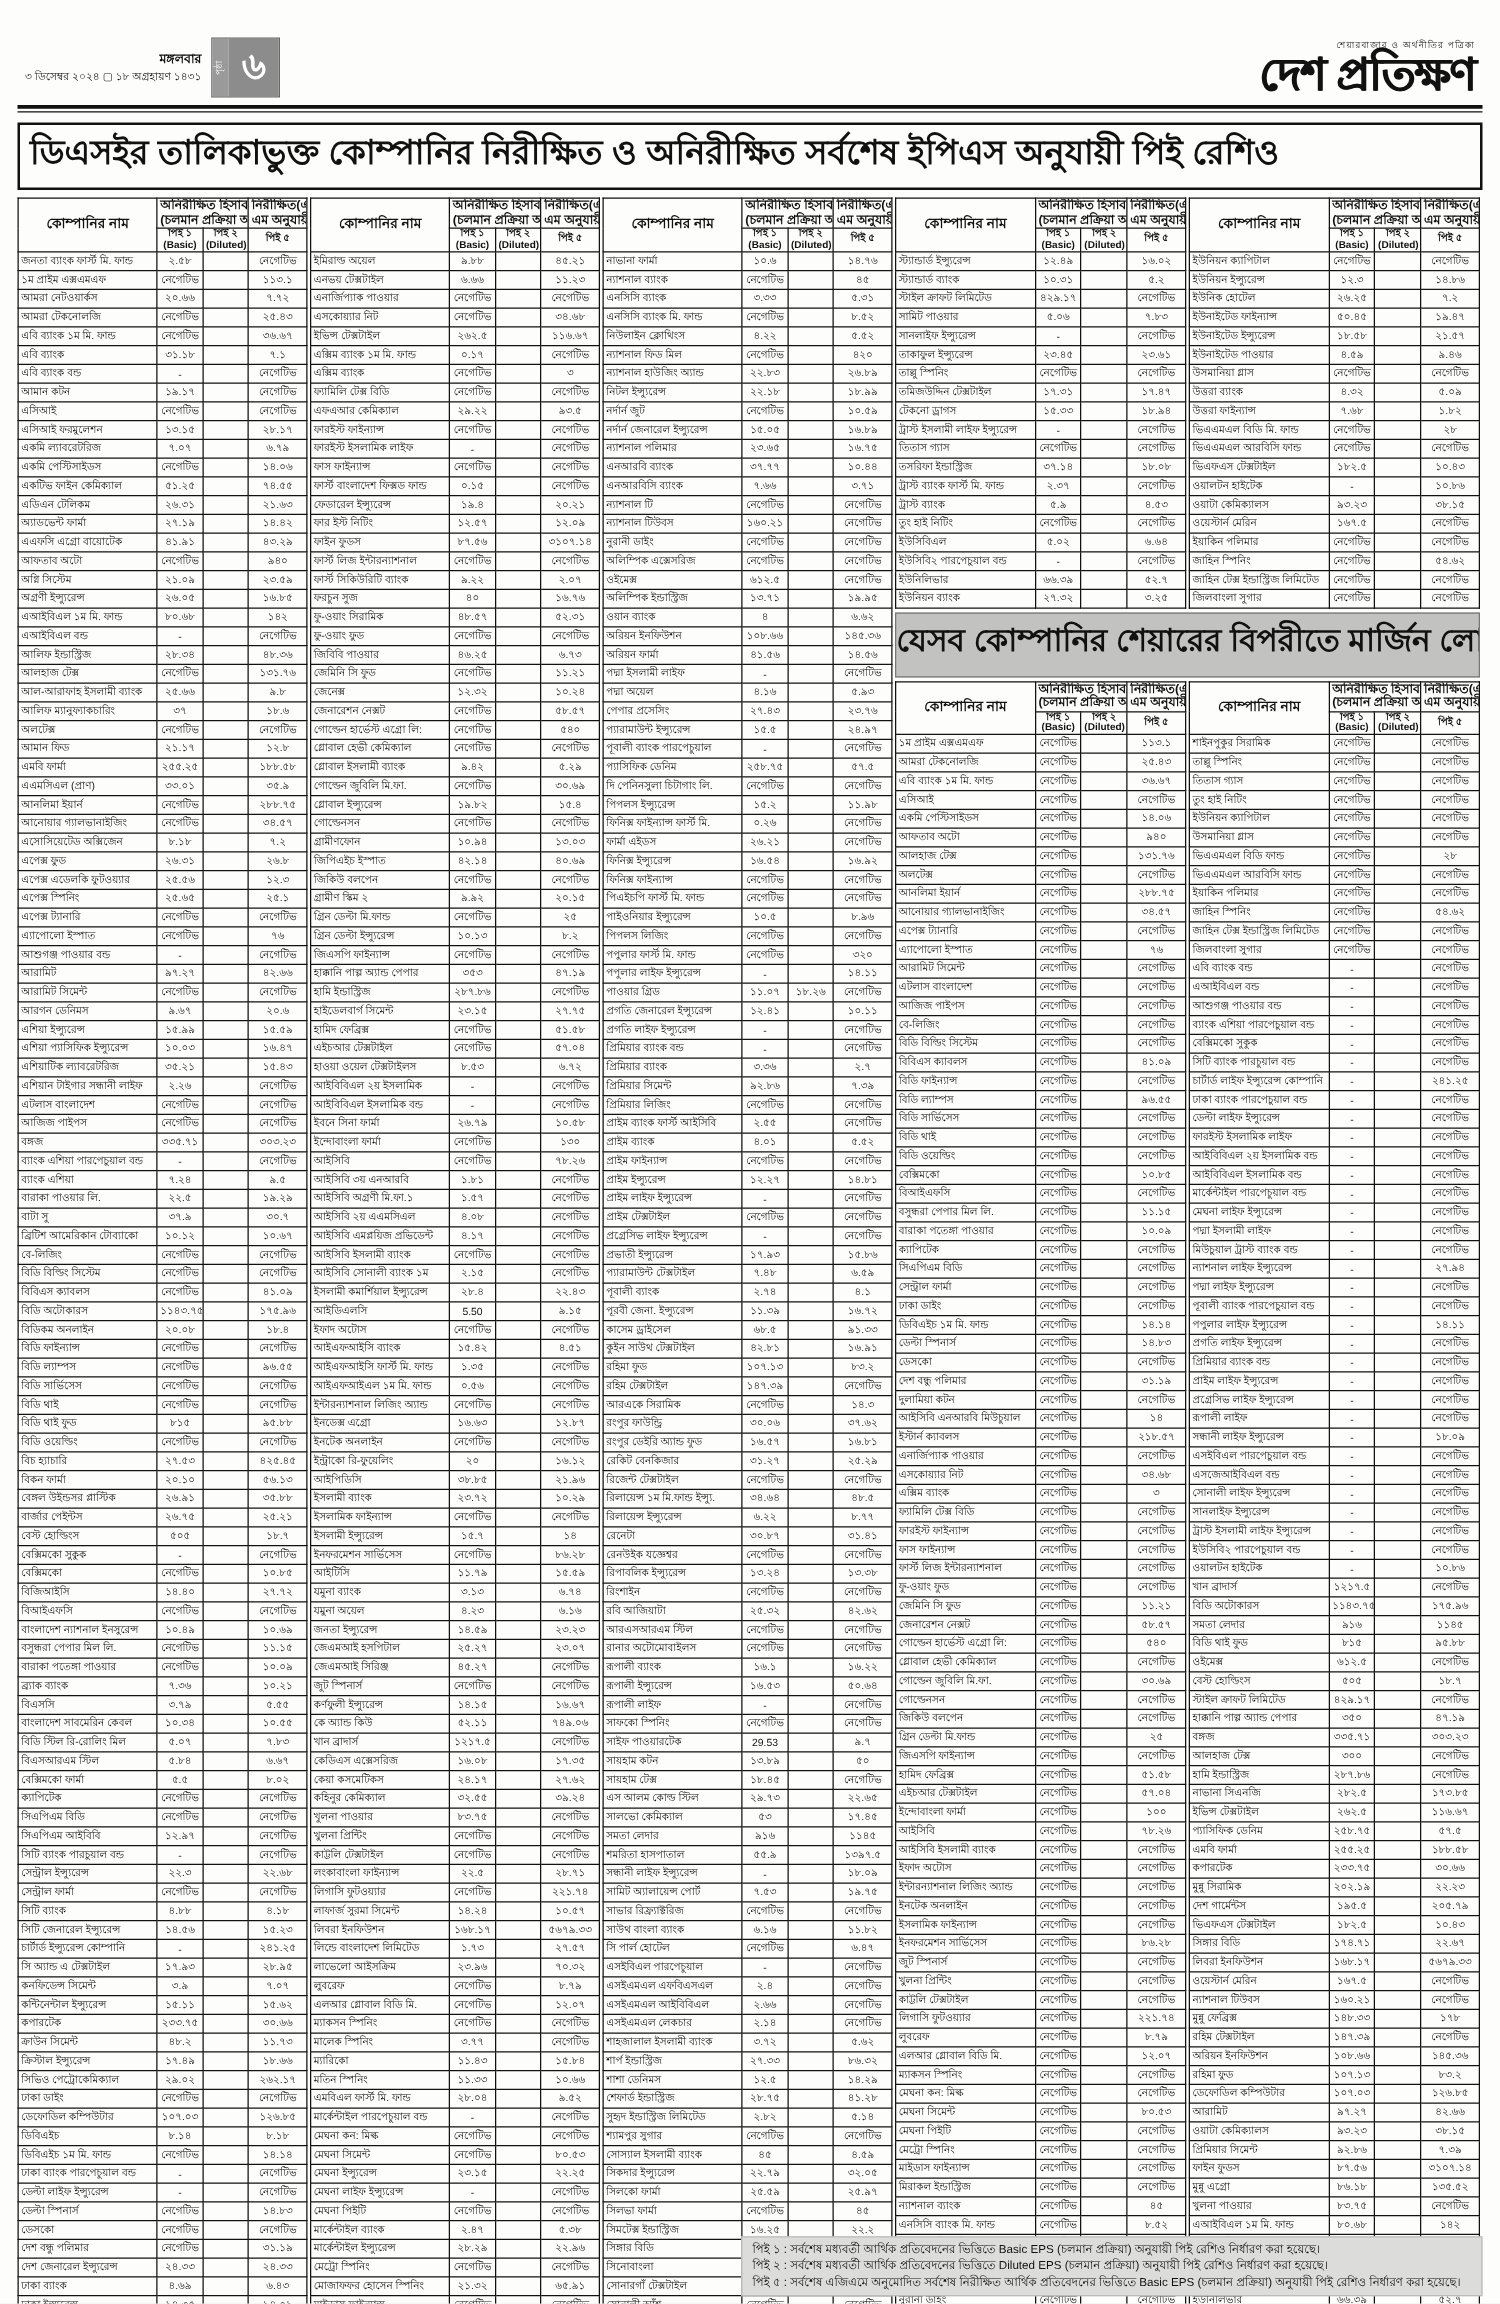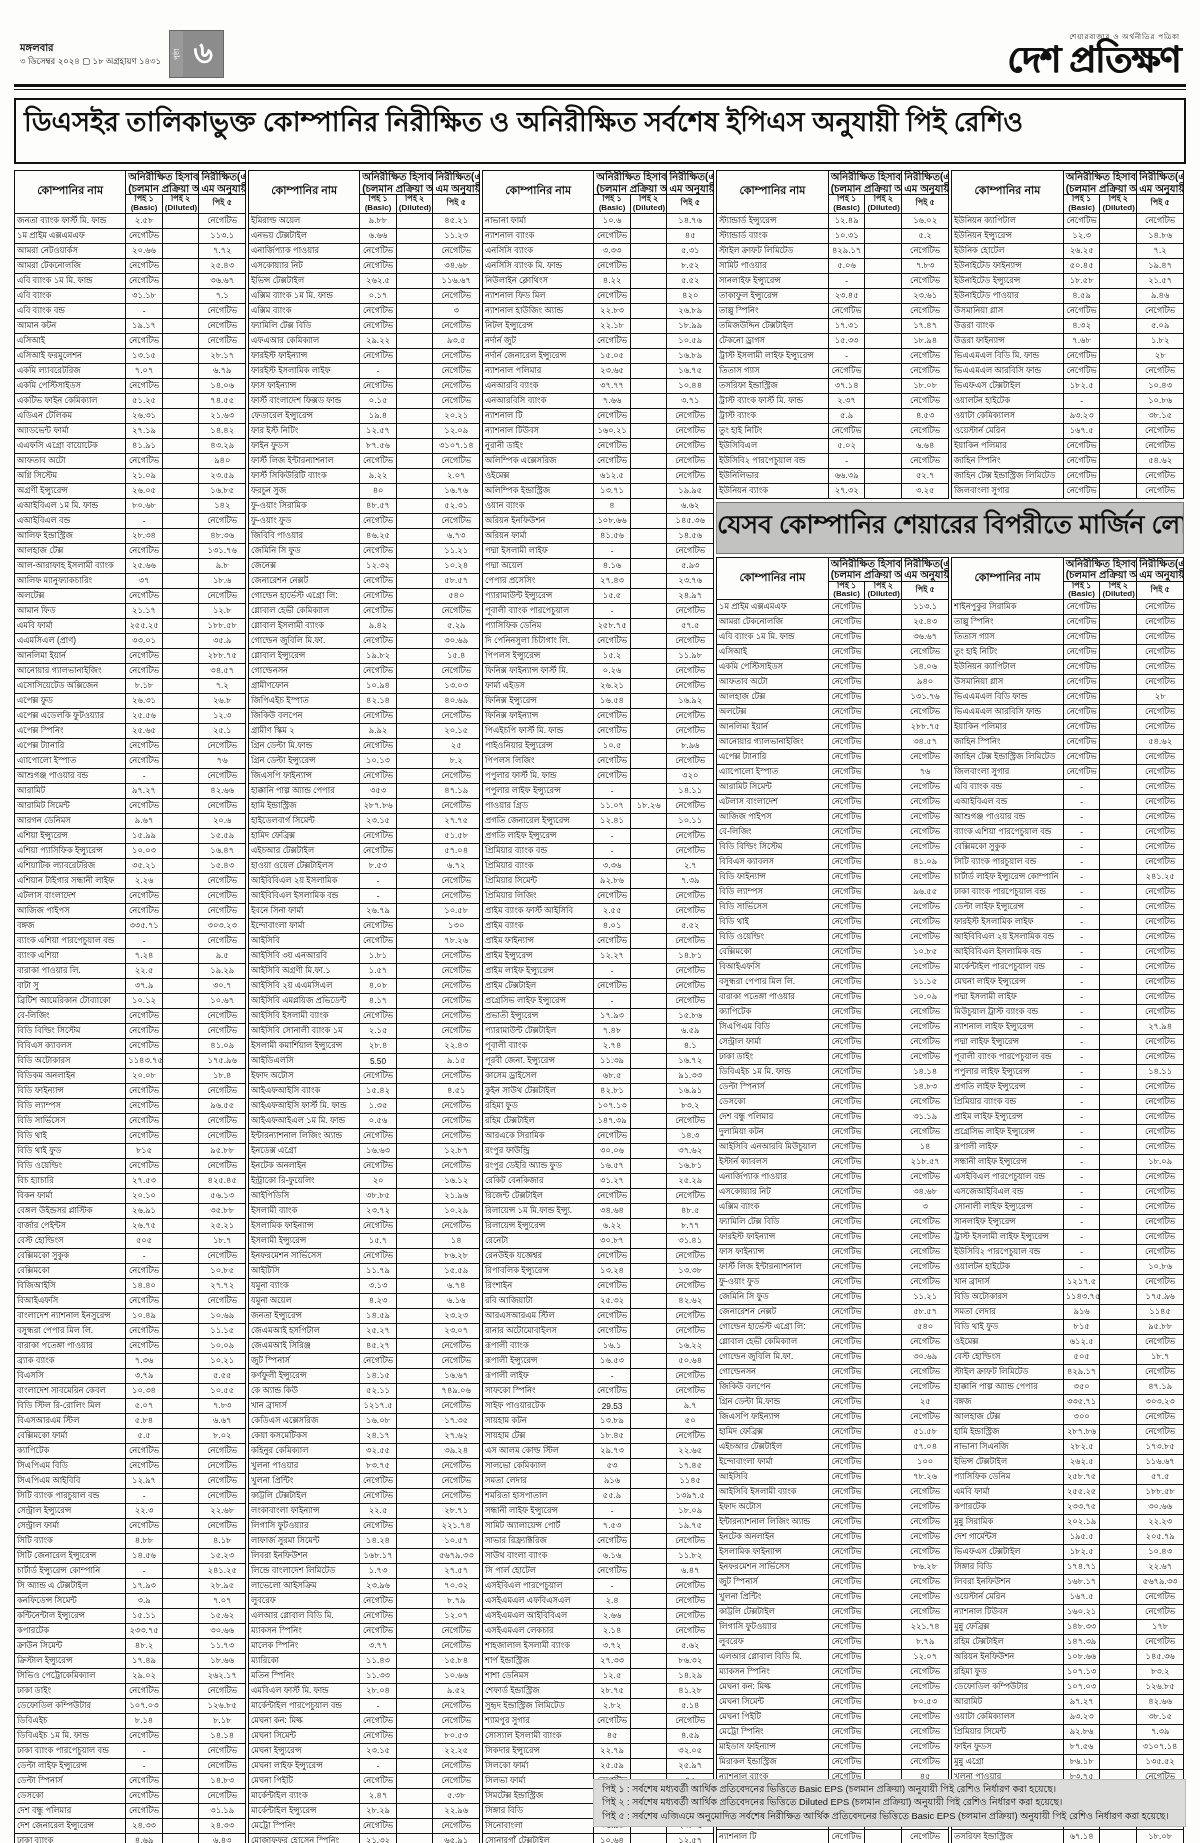--- a/index.html
+++ b/index.html
@@ -1,36 +1,36 @@
 <!DOCTYPE html>
 <html><head>
 <meta charset="utf-8">
 <style>
   html,body{margin:0;padding:0;background:#e9e9e6;}
   .page{position:relative;width:1200px;height:1843px;background:#fdfdfb;margin:0 auto;overflow:hidden;
         font-family:"Liberation Sans","DejaVu Sans",sans-serif;color:#111;}
   
   .masthead{display:flex;align-items:flex-end;justify-content:space-between;padding:30px 20px 4px 20px;}
   .mast-left{display:flex;align-items:center;gap:8px;}
-  .dateblock{text-align:left;font-size:10px;font-weight:bold;line-height:1.5;border-right:0;}
+  .dateblock{text-align:right;font-size:10px;font-weight:bold;line-height:1.5;border-right:0;}
   .dateblock .d2{font-size:8.5px;font-weight:normal;}
   .pagebox{display:flex;align-items:stretch;border:1px solid #666;}
   .pagebox .strip{background:#9a9a9a;color:#fff;width:13px;display:flex;align-items:center;justify-content:center;
        writing-mode:vertical-rl;transform:rotate(180deg);font-size:7px;}
   .pagebox .num{background:#8c8c8c;color:#fff;width:40px;height:46px;display:flex;align-items:center;justify-content:center;
        font-size:30px;font-weight:bold;}
   .main-title{font-size:30px;font-weight:bold;letter-spacing:0;padding-bottom:2px;}
   .logo{text-align:right;line-height:1;}
   .logo .tagline{font-size:7px;letter-spacing:1px;margin-bottom:2px;}
   .logo .brand{font-size:36px;font-weight:bold;letter-spacing:-1px;
        text-shadow:1px 0 #111;}
   .rule{border-top:3px solid #111;border-bottom:1px solid #111;height:2px;margin:2px 14px 0 14px;}
   
   .headline{margin:8px 14px 6px 14px;border:2px solid #111;font-size:27px;font-weight:bold;
-       padding:1px 8px 16px 8px;white-space:nowrap;overflow:hidden;}
+       padding:1px 8px 4px 8px;white-space:nowrap;overflow:hidden;}
   
   .tables-row{display:flex;gap:2px;padding:0 14px;align-items:flex-start;}
   .tcol{width:232px;flex:0 0 232px;}
   .right-section{width:468px;flex:0 0 468px;}
   .right-top{display:flex;gap:2px;}
   .right-top .tcol{width:233px;flex:0 0 233px;}
   table.tbl{border-collapse:collapse;width:100%;table-layout:fixed;}
   table.tbl th,table.tbl td{border:1px solid #111;font-size:8.3px;padding:0 2px;overflow:hidden;
        white-space:nowrap;text-align:center;vertical-align:middle;}
   table.tbl td.c0{text-align:left;}
@@ -41,21 +41,21 @@
   
   table.rh-main td{height:13.4px;}
   table.rh-top td{height:11.2px;}
   table.rh-margin td{height:12.2px;}
   
   .banner{background:#c2c2c0;border:1px solid #777;margin:3px 0;text-align:center;
       font-size:25px;font-weight:bold;padding:2px 0 5px 0;white-space:nowrap;overflow:hidden;}
   .margin-row{display:flex;gap:2px;}
   .margin-row .tcol{width:233px;flex:0 0 233px;}
   
-  .footnote{position:absolute;right:14px;bottom:16px;width:575px;background:#dcdcda;border:1px solid #bbb;
+  .footnote{position:absolute;right:14px;bottom:6px;width:575px;background:#dcdcda;border:1px solid #bbb;
       padding:3px 8px;font-size:9.3px;line-height:1.45;}
 </style>
 </head>
 <body>
 
 <div class="page">
 
   <div class="masthead">
     <div class="mast-left">
       <div class="dateblock">

